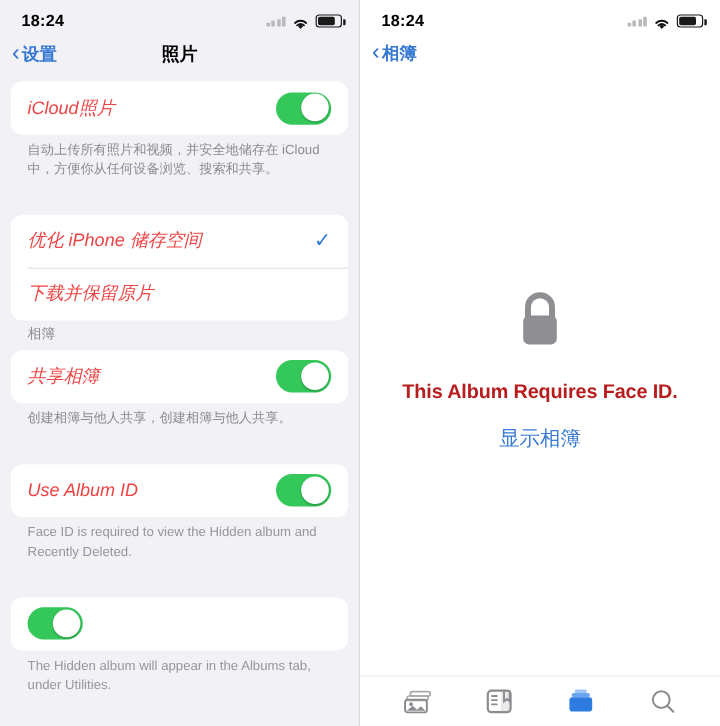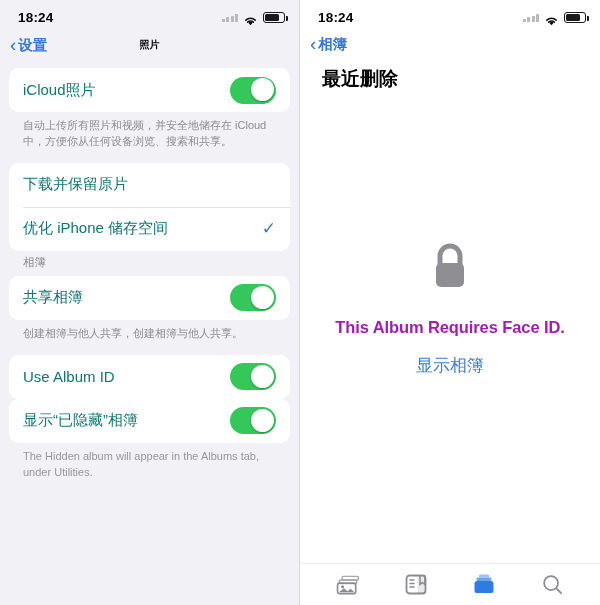--- a/index.html
+++ b/index.html
@@ -42,39 +42,39 @@
   
   .navbar {
     height: 30px; display: flex; align-items: center;
     padding: 0 10px; position: relative; background: #f2f1f6;
   }
   .nav-back { display: flex; align-items: center; gap: 2px; color: #2d6fd4; cursor: pointer; }
   .nav-back .chev { font-size: 19px; line-height: 1; font-weight: 300; margin-top: -2px; }
   .nav-back .lbl { font-size: 14.5px; color: #3478d4; font-weight: bold; }
   .nav-title {
     position: absolute; left: 0; right: 0; text-align: center;
-    font-size: 10px; font-weight: bold; color: #000; pointer-events: none;
+    font-size: 15px; font-weight: bold; color: #000; pointer-events: none;
   }
 
   .scroll { height: 545px; overflow: hidden; padding-bottom: 6px; }
   .group {
     background: #fff; margin: 0 9px; border-radius: 10px; overflow: hidden;
   }
   .group.first { margin-top: 8px; }
   .row {
     display: flex; align-items: center; justify-content: space-between;
     padding: 0 14px; min-height: 44px; background: #fff; position: relative;
   }
   .row + .row::before {
     content:""; position: absolute; left: 14px; right: 0; top: 0; height: 1px; background: #e3e3e6;
   }
-  .row-label { font-size: 15px; color: #0f766e; }
+  .row-label { font-size: 15px; color: #ef4444; font-style: italic; }
   .footer-note {
     font-size: 11px; line-height: 1.45; color: #8b8b90;
-    padding: 6px 23px 13px 23px;
+    padding: 6px 23px 29px 23px;
   }
   .footer-note.en { color: #96969b; }
   .section-header {
     font-size: 11.5px; color: #8b8b90; padding: 4px 23px 6px 23px;
   }
 
   
   .toggle {
     width: 46px; height: 27px; border-radius: 14px; background: #34c759;
     position: relative; flex: 0 0 auto; cursor: pointer;
@@ -89,21 +89,21 @@
   .r-navbar { height: 28px; display: flex; align-items: center; padding: 0 10px; }
   .r-title {
     font-size: 19px; font-weight: bold; color: #000; padding: 8px 0 0 22px;
   }
   .locked-area {
     position: absolute; left: 0; right: 0; top: 240px;
     display: flex; flex-direction: column; align-items: center;
   }
   .lock-icon { width: 42px; height: 56px; position: relative; margin-bottom: 22px; }
   .lock-msg {
-    font-size: 16.5px; font-weight: bold; color: #a21caf; text-align: center; letter-spacing: -.1px;
+    font-size: 16.5px; font-weight: bold; color: #b91c1c; text-align: center; letter-spacing: -.1px;
   }
   .show-album-link {
     margin-top: 17px; font-size: 17px; color: #3a7bd5; cursor: pointer;
   }
 
   .tabbar {
     position: absolute; bottom: 0; left: 0; right: 0; height: 42px;
     display: flex; align-items: center; justify-content: space-around;
     background: #fff; border-top: 1px solid #ececec; padding: 0 14px;
   }
@@ -153,26 +153,26 @@
           <span class="row-label">iCloud照片</span>
           <div class="toggle">
               <div class="knob"></div>
             </div>
         </div>
       </div>
       <div class="footer-note">自动上传所有照片和视频，并安全地储存在 iCloud 中，方便你从任何设备浏览、搜索和共享。</div>
 
       <div class="group">
         <div class="row">
-          <span class="row-label">下载并保留原片</span>
-        </div>
-        <div class="row">
           <span class="row-label">优化 iPhone 储存空间</span>
           <span class="check">✓</span>
         </div>
+        <div class="row">
+          <span class="row-label">下载并保留原片</span>
+        </div>
       </div>
 
       <div class="section-header">相簿</div>
       <div class="group">
         <div class="row">
           <span class="row-label">共享相簿</span>
           <div class="toggle">
               <div class="knob"></div>
             </div>
         </div>
@@ -180,24 +180,24 @@
       <div class="footer-note">创建相簿与他人共享，创建相簿与他人共享。</div>
 
       <div class="group">
         <div class="row">
           <span class="row-label">Use Album ID</span>
           <div class="toggle">
               <div class="knob"></div>
             </div>
         </div>
       </div>
-
-      <div class="group">
-        <div class="row">
-          <span class="row-label">显示“已隐藏”相簿</span>
+      <div class="footer-note en">Face ID is required to view the Hidden album and Recently Deleted.</div>
+
+      <div class="group">
+        <div class="row">
           <div class="toggle">
               <div class="knob"></div>
             </div>
         </div>
       </div>
       <div class="footer-note en">The Hidden album will appear in the Albums tab, under Utilities.</div>
 
     </div>
   </div>
 
@@ -225,21 +225,20 @@
       </div>
     </div>
 
     <div class="r-navbar">
       <div class="nav-back">
         <span class="chev">‹</span>
         <span class="lbl">相簿</span>
       </div>
     </div>
 
-    <div class="r-title">最近删除</div>
 
     <div class="locked-area">
       <div class="lock-icon">
         <svg width="42" height="56" viewBox="0 0 42 56">
           <path d="M11 24 V16 a10 10 0 0 1 20 0 V24" stroke="#8e8e93" stroke-width="5" fill="none" stroke-linecap="round"></path>
           <rect x="7" y="23" width="28" height="24" rx="5" fill="#8e8e93"></rect>
         </svg>
       </div>
       <div class="lock-msg">This Album Requires Face ID.</div>
       <div class="show-album-link">显示相簿</div>

